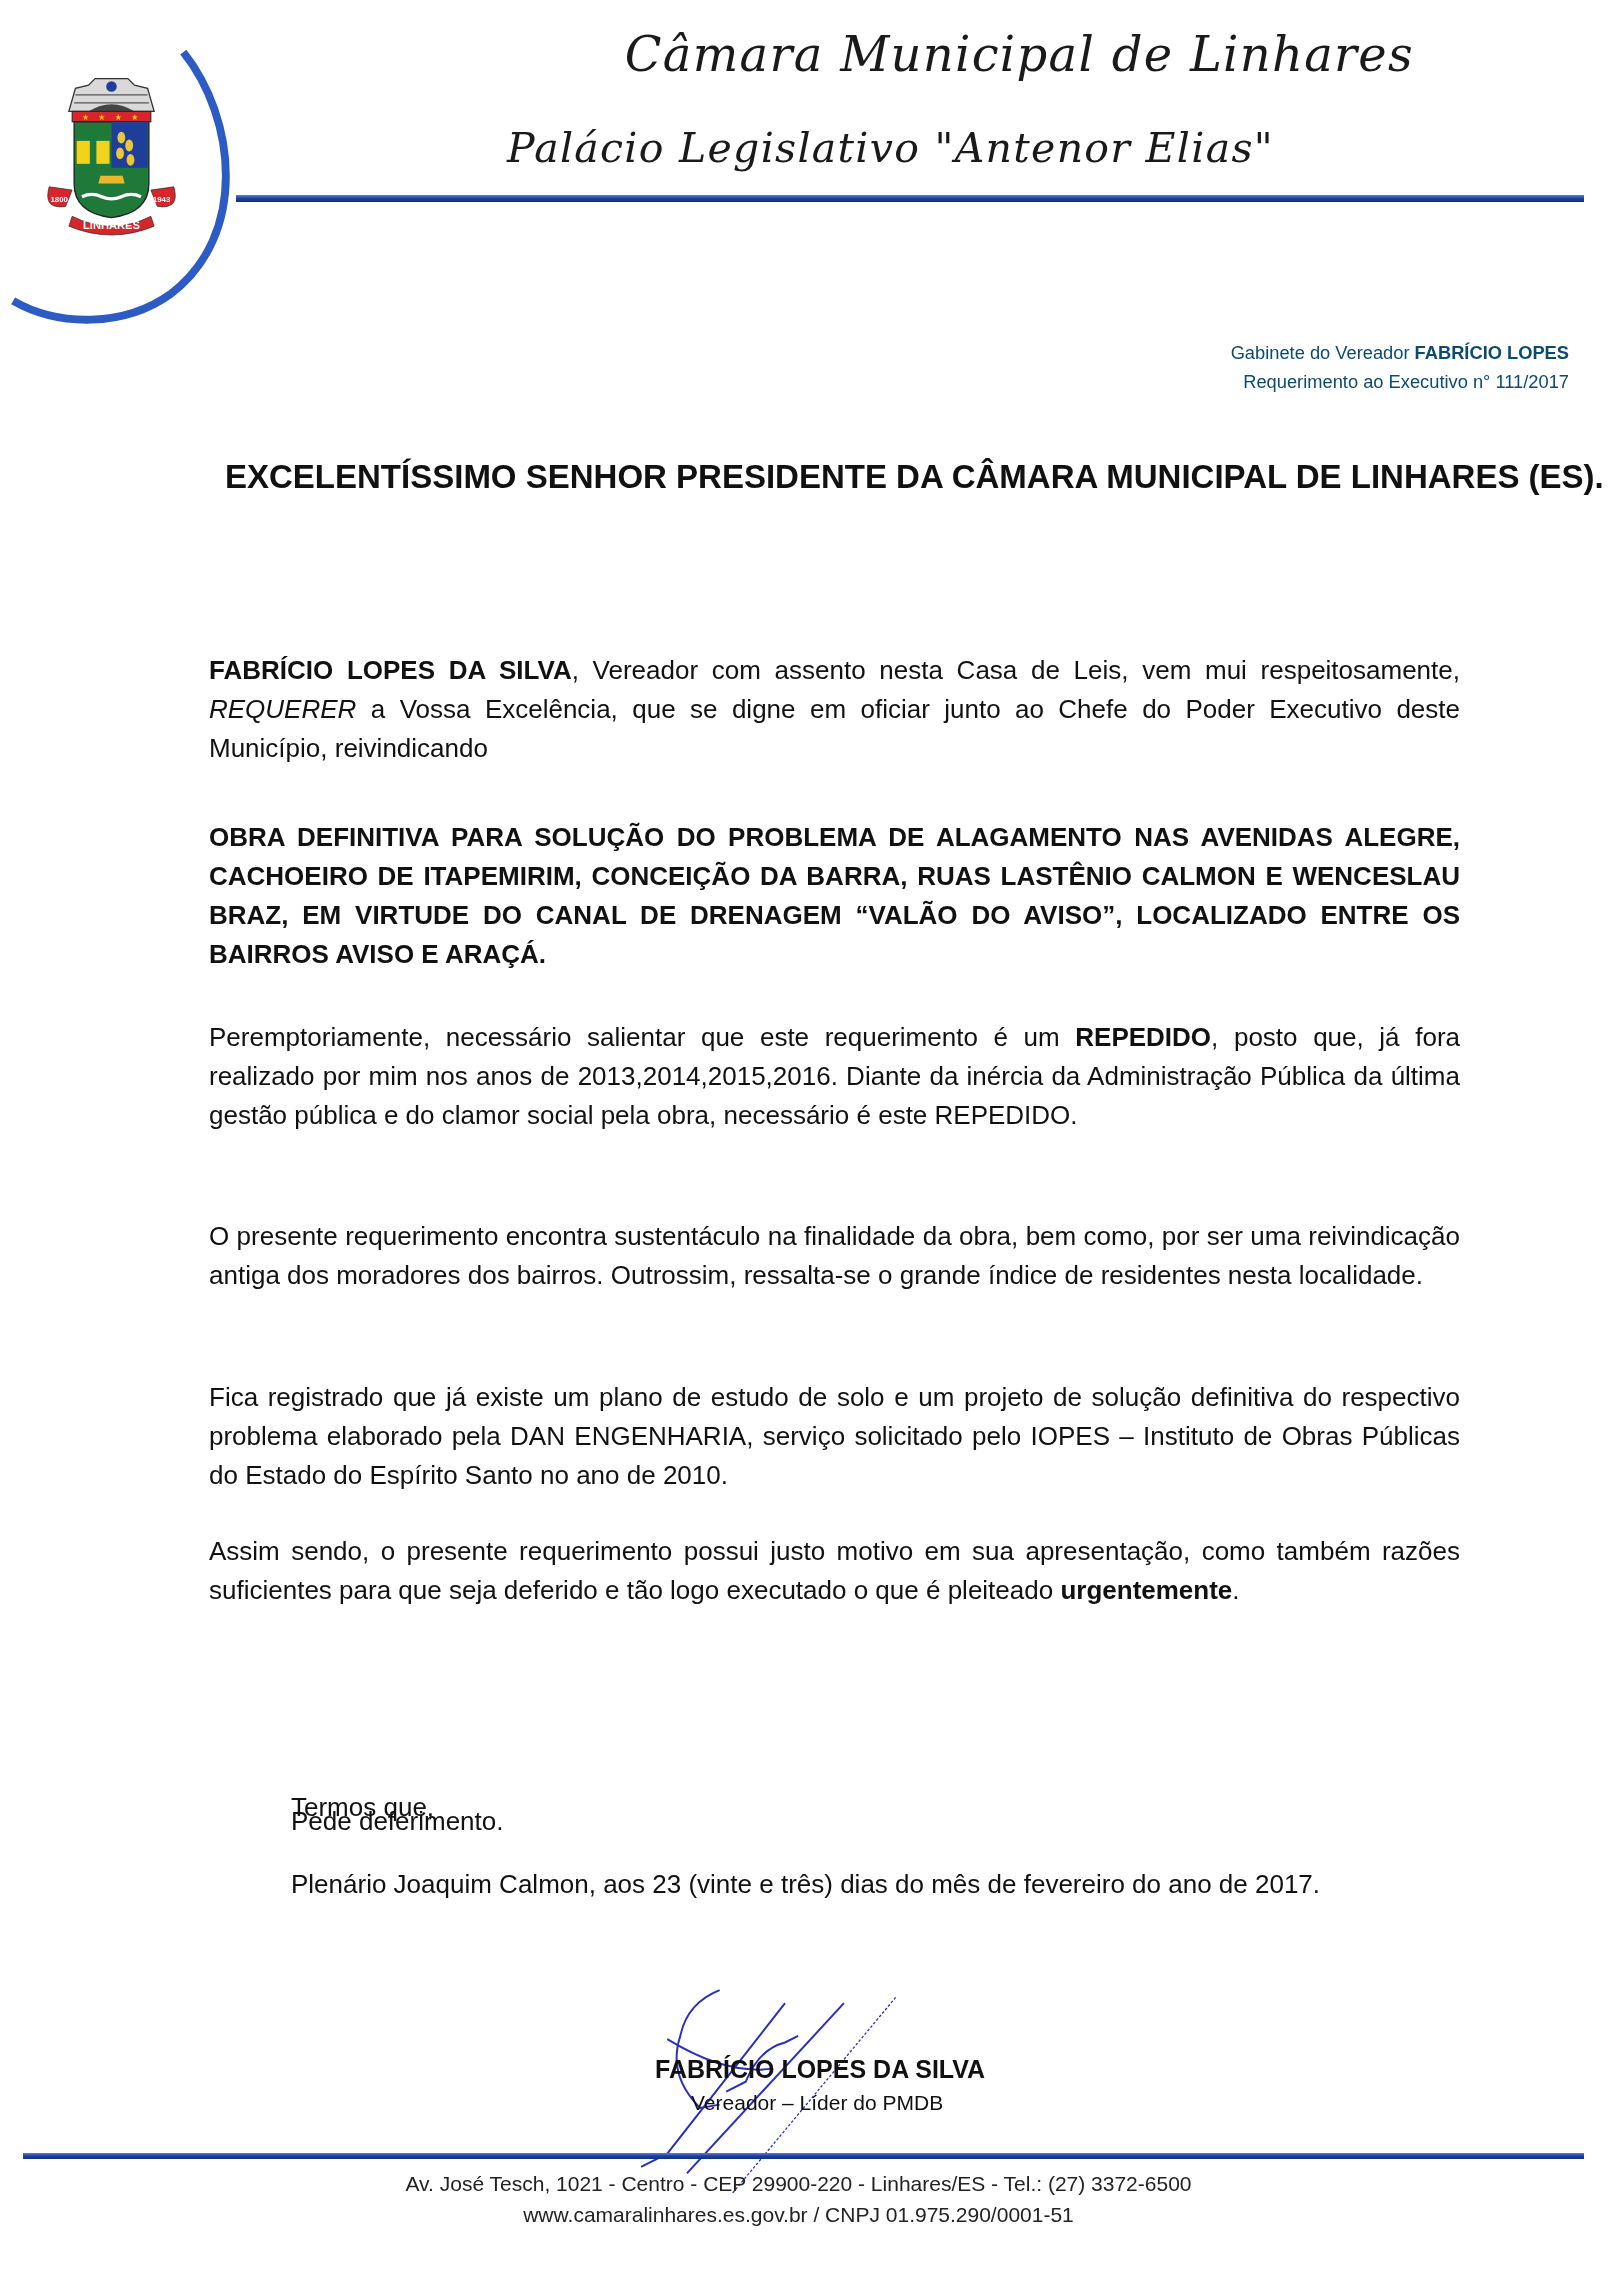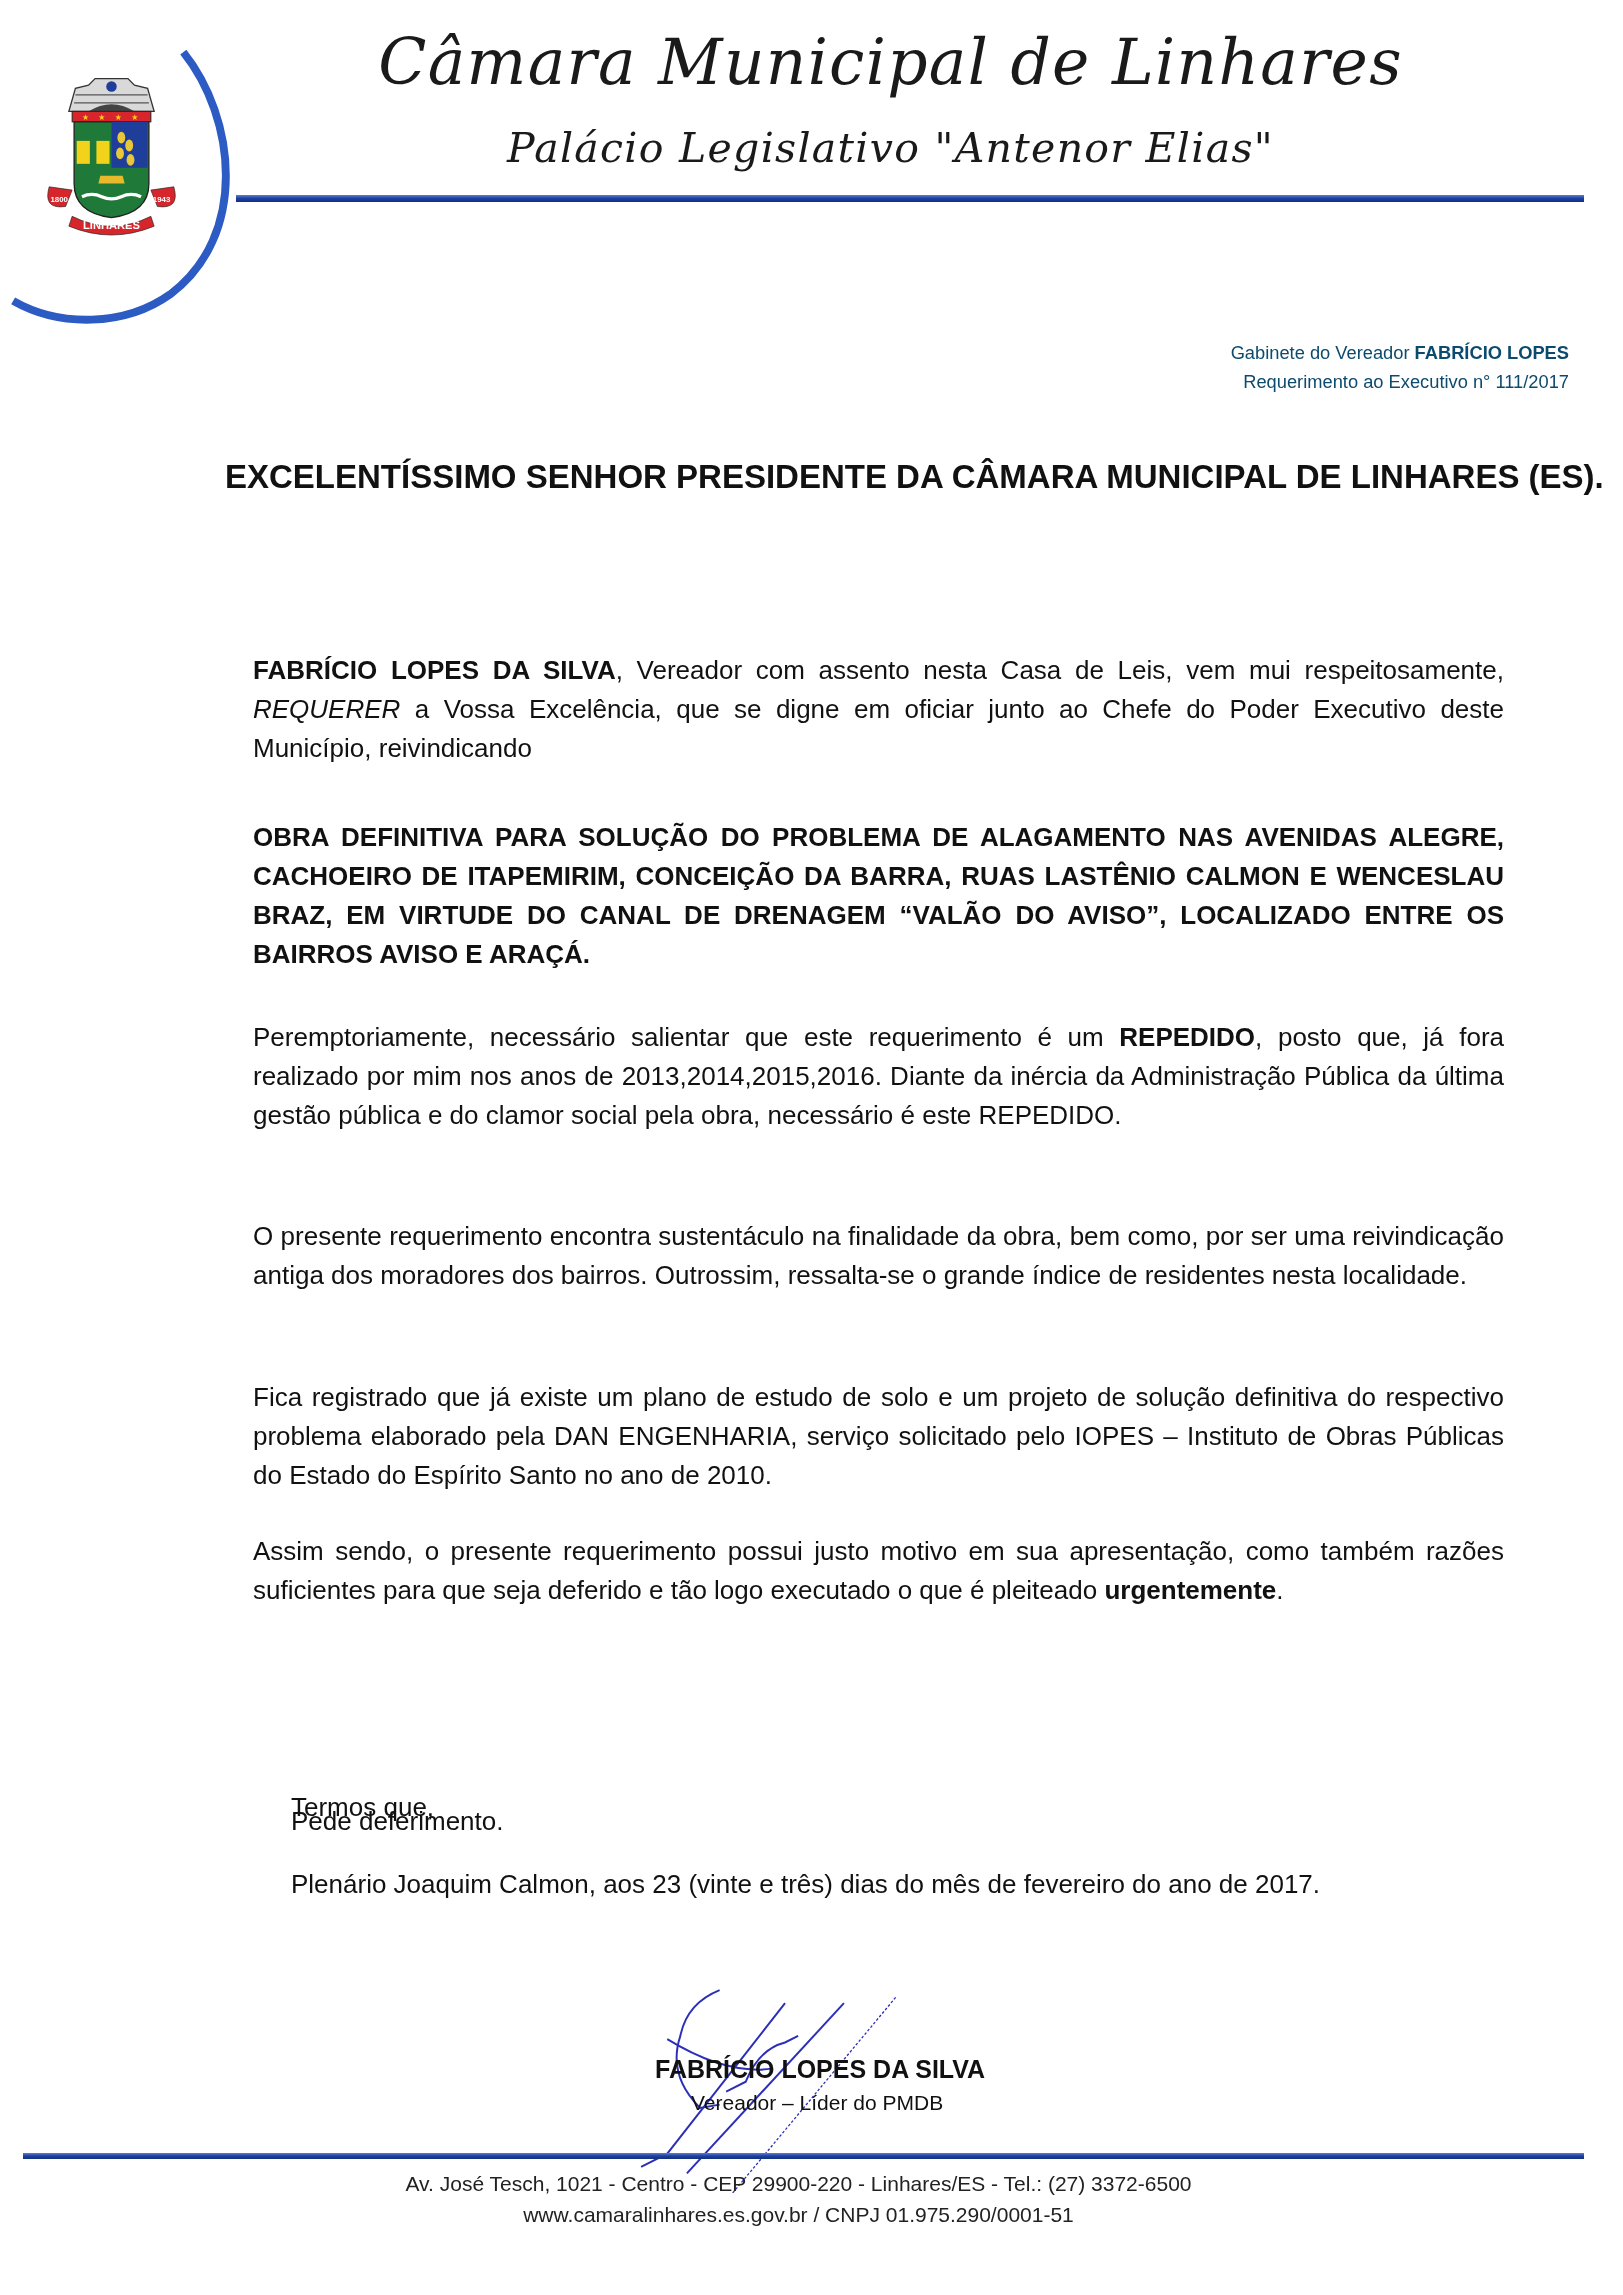--- a/index.html
+++ b/index.html
@@ -5,33 +5,33 @@
   html, body { margin: 0; padding: 0; background: #ffffff; }
   body { width: 1623px; height: 2295px; position: relative; overflow: hidden;
          font-family: "Liberation Sans", sans-serif; color: #111; }
   .abs { position: absolute; }
 
   
   #crest { left: 36px; top: 72px; width: 151px; height: 164px; }
   #arc { left: 0; top: 39px; width: 275px; height: 288px; }
   .script-title { font-family: "DejaVu Serif", serif; font-style: italic; color: #1a1a1a;
                   text-align: center; white-space: nowrap; letter-spacing: 1.3px; }
-  #title { left: 367px; top: 26px; width: 1047px; font-size: 63px; font-weight: normal; }
+  #title { left: 367px; top: 26px; width: 1047px; font-size: 48px; font-weight: normal; text-align: right; }
   #subtitle { left: 367px; top: 124px; width: 1047px; font-size: 41px; }
   #header-rule { left: 236px; top: 195px; width: 1348px; height: 6.5px;
                  background: linear-gradient(#5a7fd6, #1d3f9e 50%, #14307e); }
 
   
   .meta { right: 54px; text-align: right; font-size: 18.3px; line-height: 27.5px; color: #0c4a6e; }
   #meta-1 { top: 339px; }
   #meta-2 { top: 368px; }
 
   
   .p { left: 209px; width: 1251px; font-size: 26px; line-height: 39px; text-align: justify;
-       color: #111; font-family: "Liberation Sans Narrow", "Liberation Sans", sans-serif; margin-left: 44px; }
+       color: #111; font-family: "Liberation Sans Narrow", "Liberation Sans", sans-serif; }
   #salutation { left: 209px; top: 458px; font-size: 33px; font-weight: bold; white-space: nowrap; margin-left: 16px; }
   #para-intro { top: 651px; }
   #para-subject { top: 818px; font-weight: bold; }
   #para-repedido { top: 1018px; }
   #para-sustentaculo { top: 1217px; }
   #para-estudo { top: 1378px; }
   #para-assim { top: 1532px; }
   #closing-1 { left: 291px; top: 1792px; font-size: 26px; }
   #closing-2 { left: 291px; top: 1770px; font-size: 26px; margin-top: 36px; }
   #closing-3 { left: 291px; top: 1865px; font-size: 26px; width: 1178px; line-height: 39px; }

